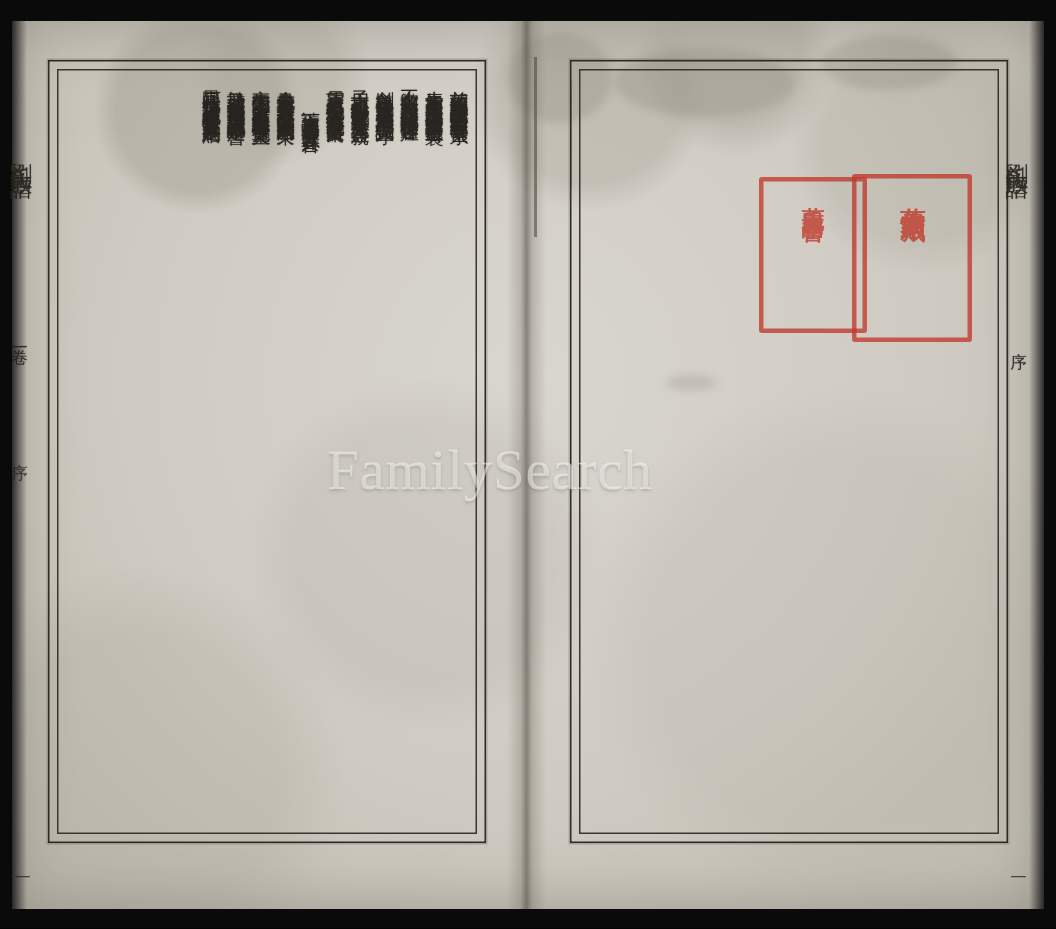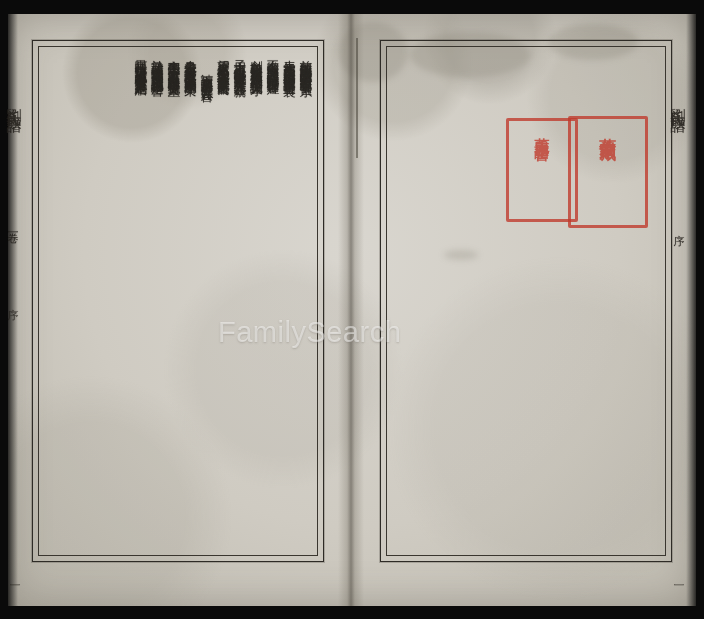--- a/index.html
+++ b/index.html
@@ -176,28 +176,27 @@
   }
   .seal.s1 { left: 498px; top: 104px; width: 58px; height: 88px; }
   .seal.s2 { left: 560px; top: 102px; width: 66px; height: 96px; }
   .seal.s2 .sc { font-size: 17px; }
 
   
   .watermark {
     position: absolute;
     left: 210px;
     top: 278px;
-    font-family: Liberation Sans, sans-serif;
-    font-size: 29px;
+    font-family: Liberation Serif, serif;
+    font-size: 38px;
     color: rgba(255,255,255,.48);
     letter-spacing: .5px;
     text-shadow: 0 1px 2px rgba(120,115,105,.35);
     pointer-events: none;
     user-select: none;
-    margin-top: 24px;
   }
 
   
   .stain {
     position: absolute;
     background: rgba(120,114,100,.22);
     border-radius: 50%;
     filter: blur(3px);
     pointer-events: none;
   }

